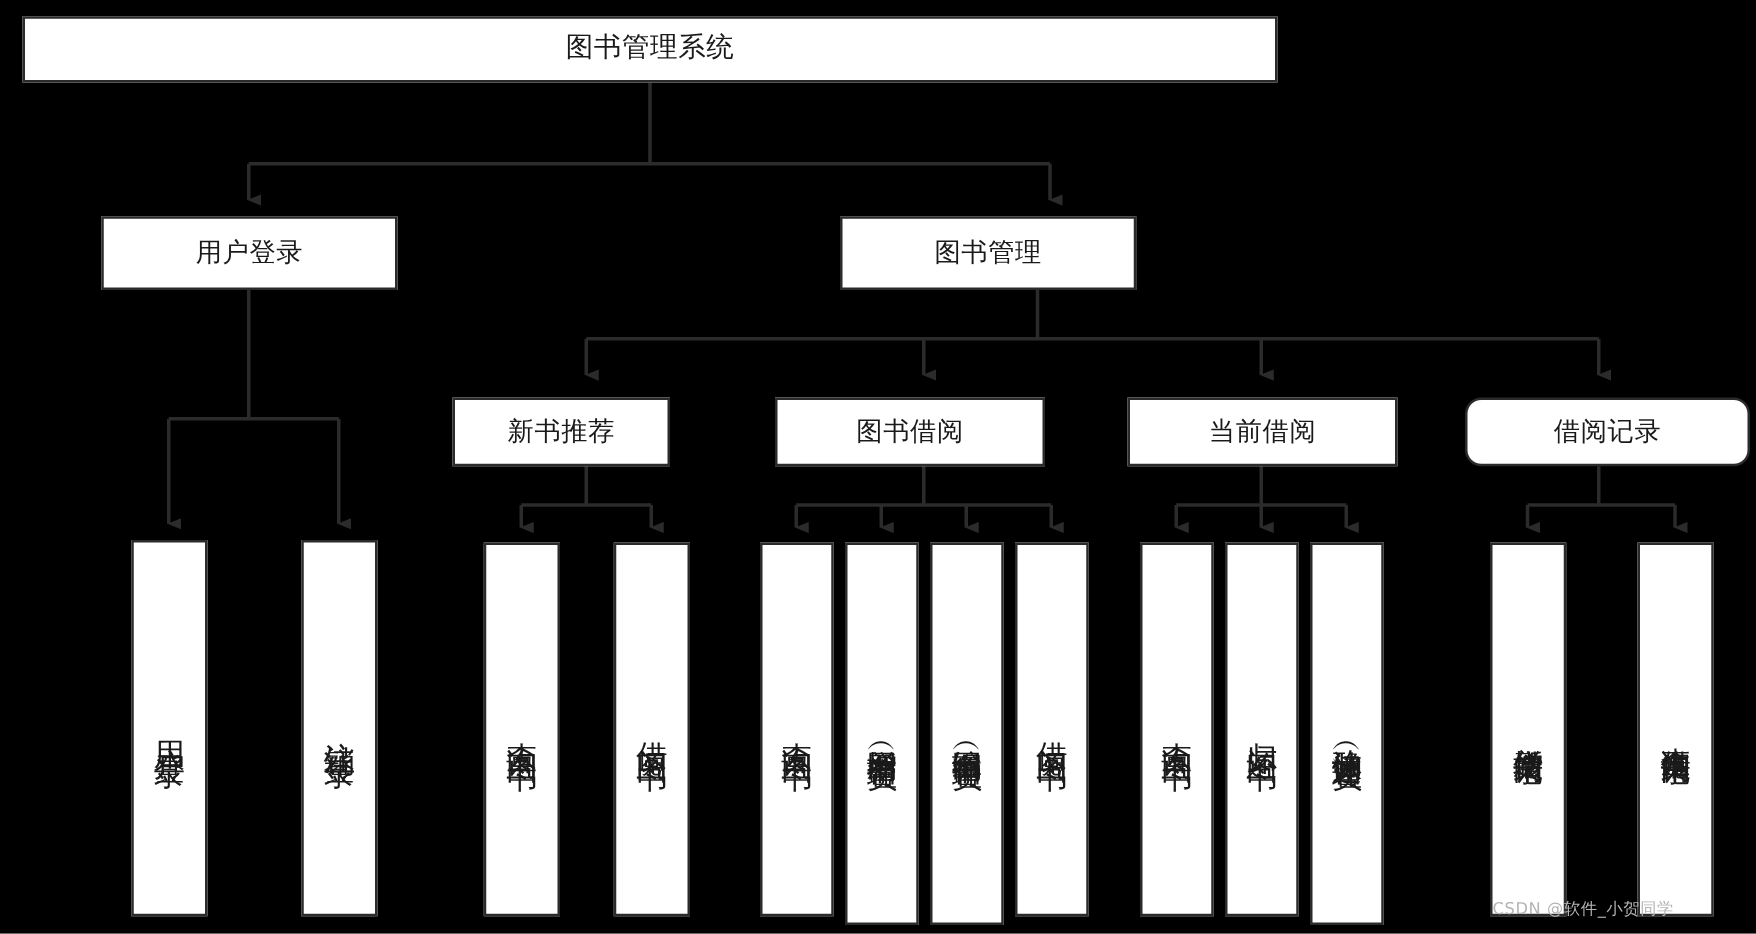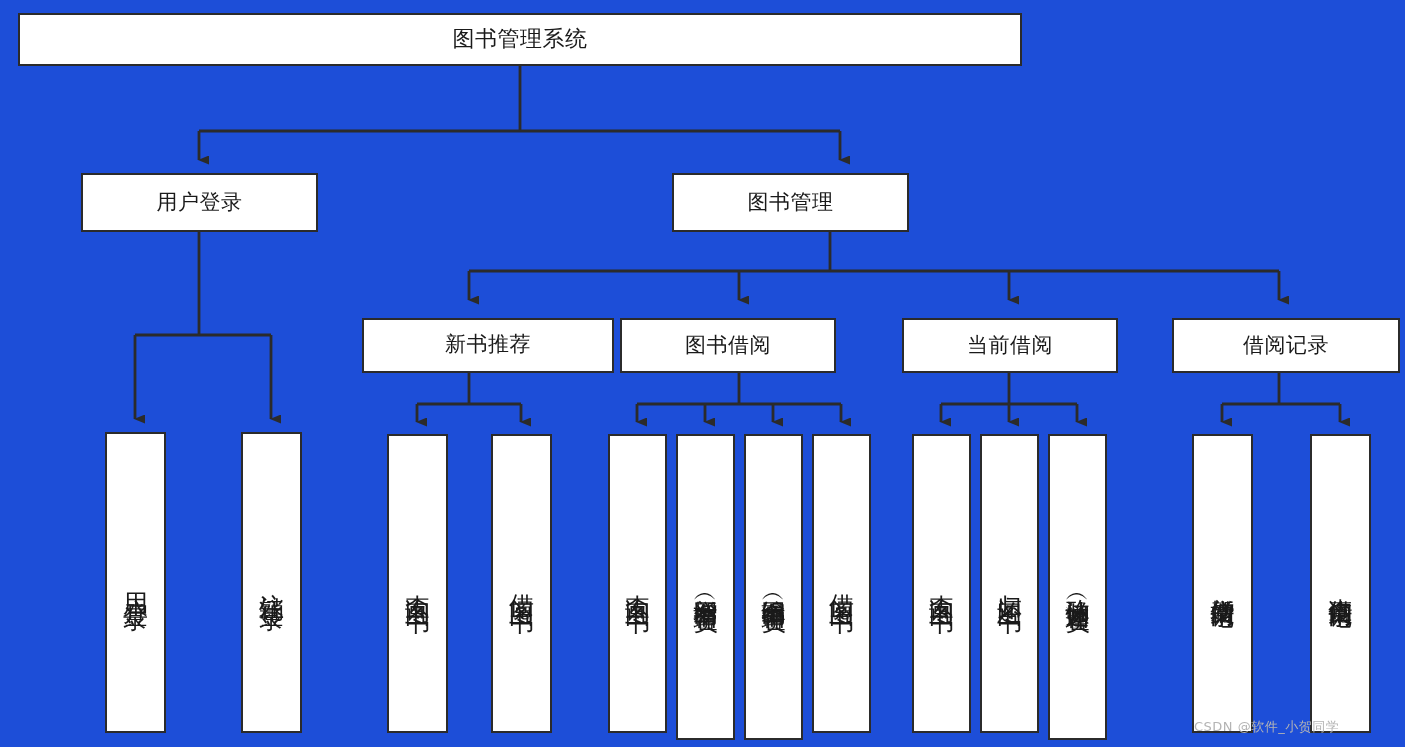--- a/index.html
+++ b/index.html
@@ -9,21 +9,21 @@
     background: #ffffff;
   }
   body {
     font-family: "DejaVu Sans", "Liberation Sans", sans-serif;
     color: #1a1a1a;
   }
   #canvas {
     position: relative;
     width: 1405px;
     height: 747px;
-    background: #1d4ed8;
+    background: #000000;
     overflow: hidden;
   }
   #edges {
     position: absolute;
     left: 0;
     top: 0;
     width: 1405px;
     height: 747px;
     pointer-events: none;
   }
@@ -136,30 +136,30 @@
     <span class="label">图书管理系统</span>
   </div>
 
   <div class="node horiz" style="left:81px; top:173px; width:237px; height:59px;">
     <span class="label">用户登录</span>
   </div>
   <div class="node horiz" style="left:672px; top:173px; width:237px; height:59px;">
     <span class="label">图书管理</span>
   </div>
 
-  <div class="node horiz" style="left:362px; top:318px; width:252px; height:55px;font-family:Liberation Mono, monospace;">
+  <div class="node horiz" style="left:362px; top:318px; width:174px; height:55px;">
     <span class="label">新书推荐</span>
   </div>
   <div class="node horiz" style="left:620px; top:318px; width:216px; height:55px;">
     <span class="label">图书借阅</span>
   </div>
   <div class="node horiz" style="left:902px; top:318px; width:216px; height:55px;">
     <span class="label">当前借阅</span>
   </div>
-  <div class="node horiz" style="left:1172px; top:318px; width:228px; height:55px;">
+  <div class="node horiz" style="left:1172px; top:318px; width:228px; height:55px;border-radius:13px;">
     <span class="label">借阅记录</span>
   </div>
 
   <div class="node vert" style="left:105px; top:432px; width:61px; height:301px;">
     <span class="label">用户登录</span>
   </div>
   <div class="node vert" style="left:241px; top:432px; width:61px; height:301px;">
     <span class="label">注销登录</span>
   </div>
 

